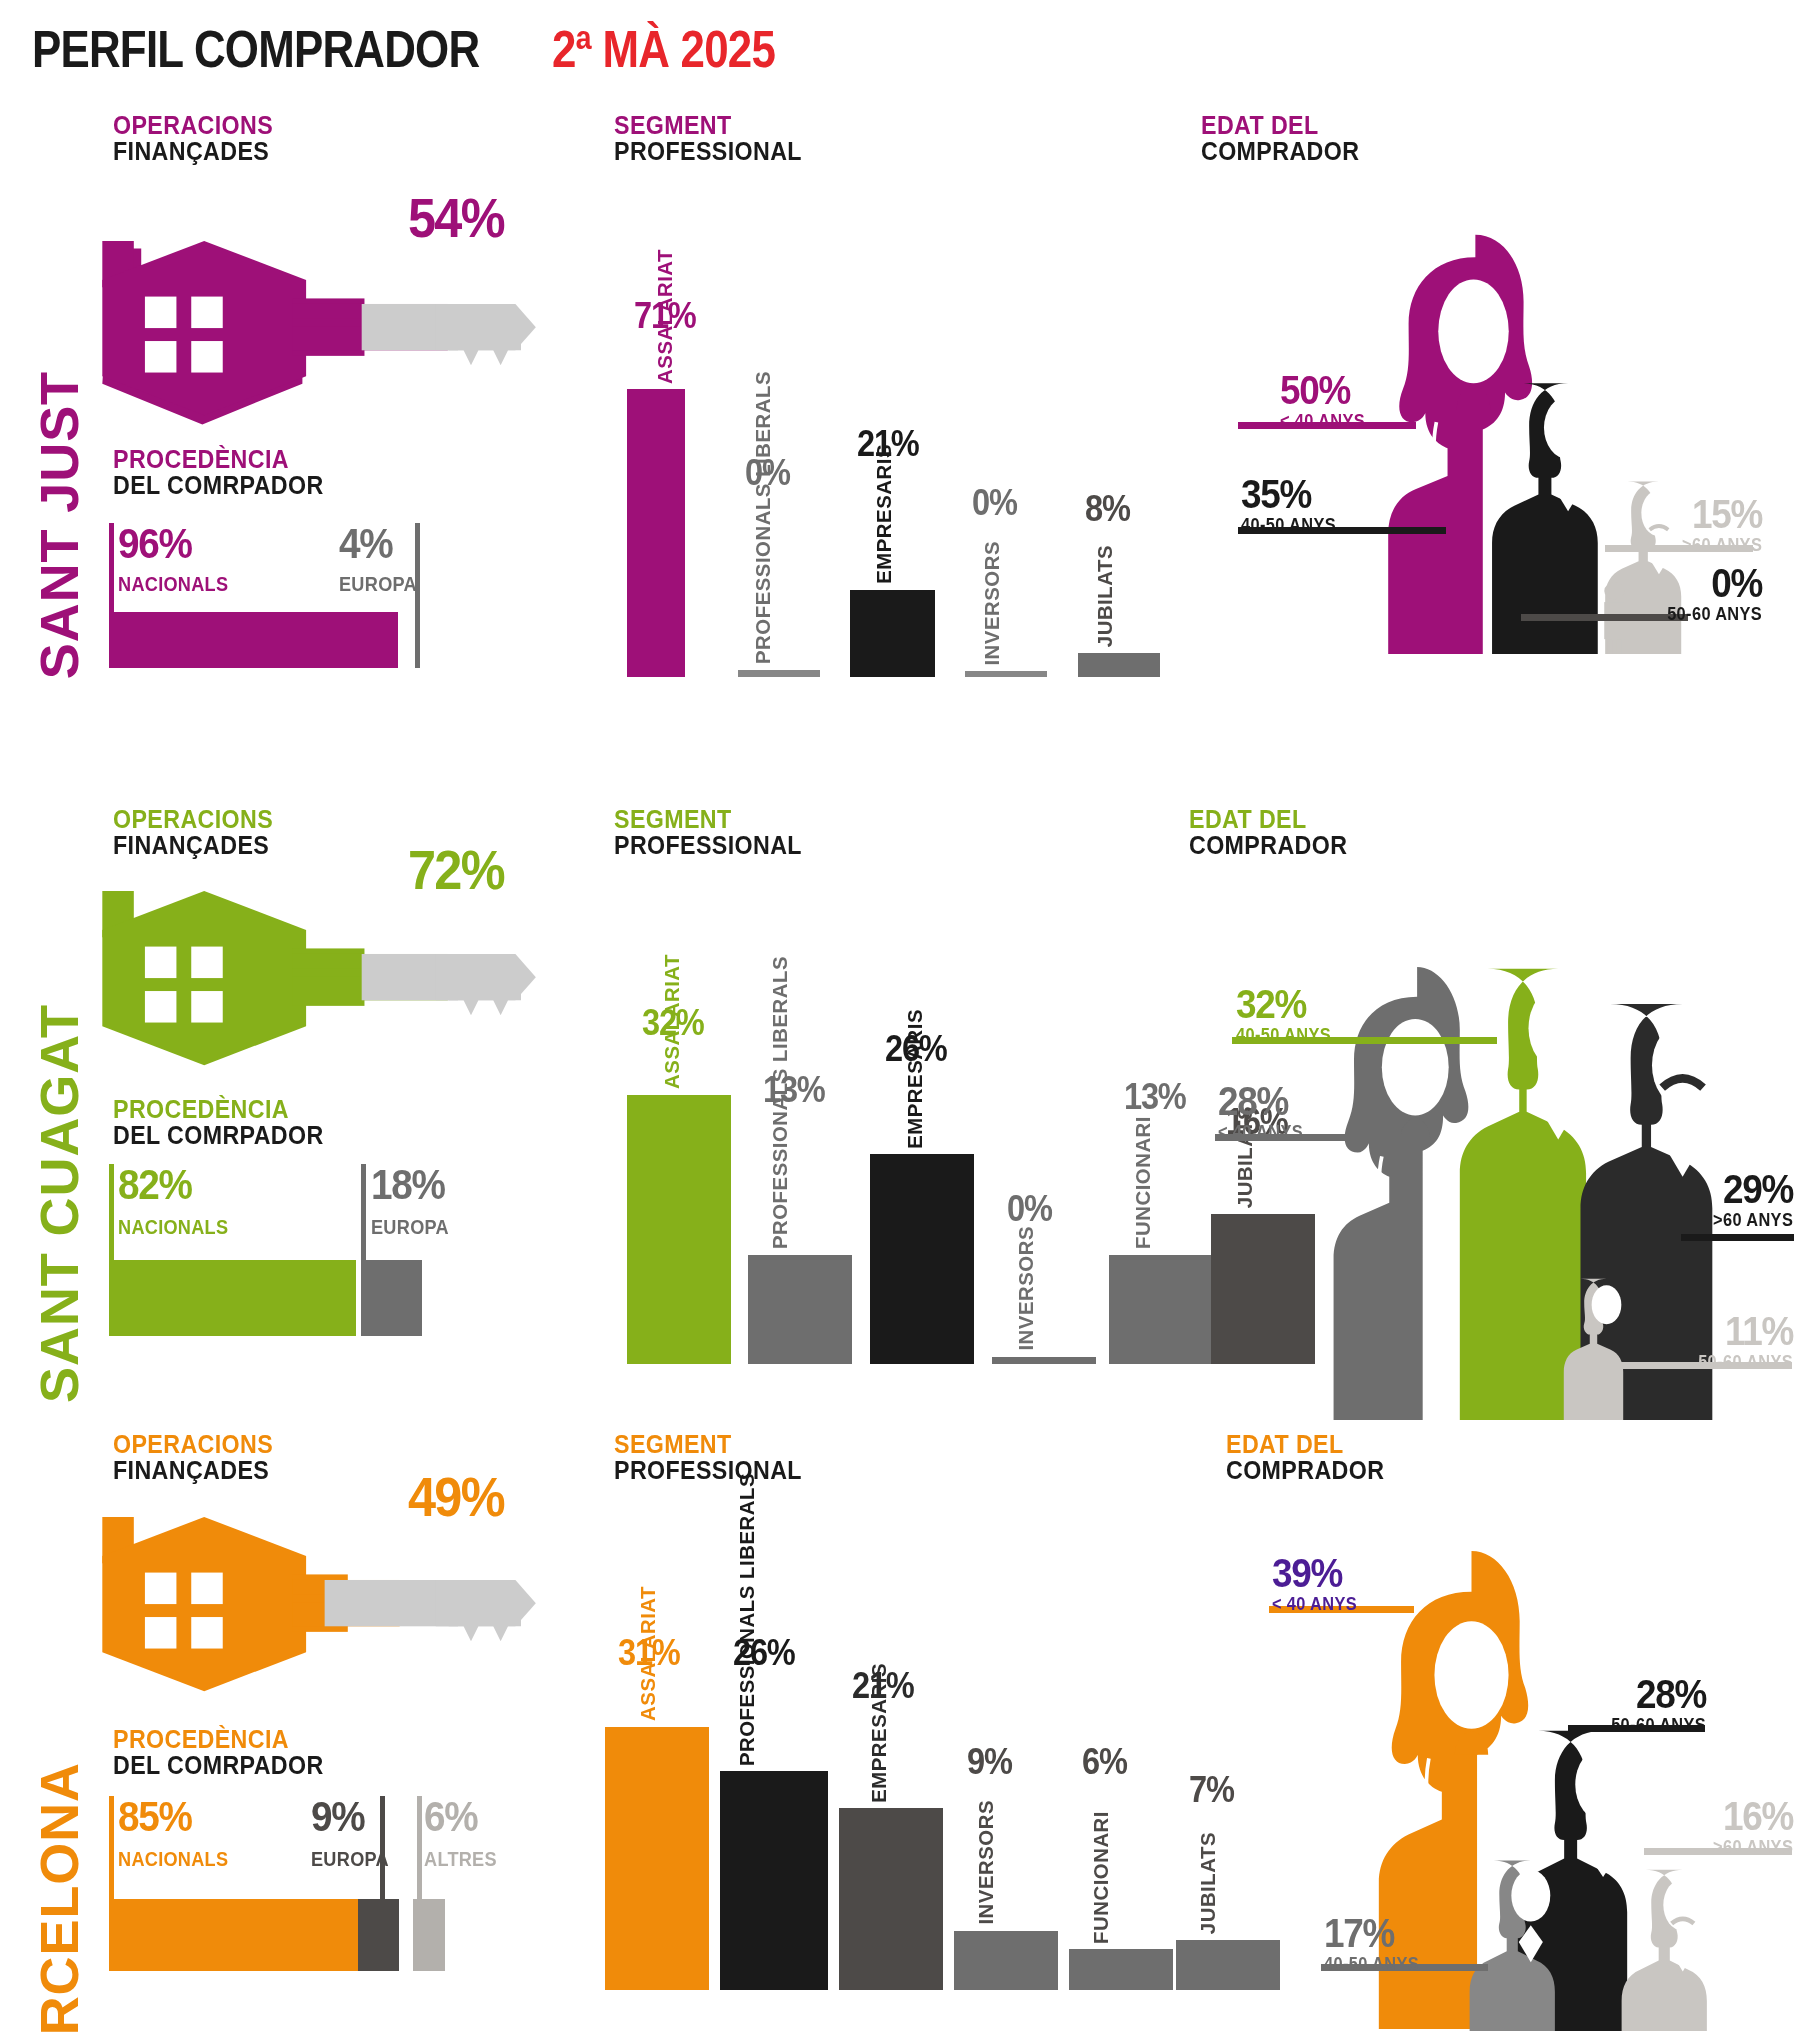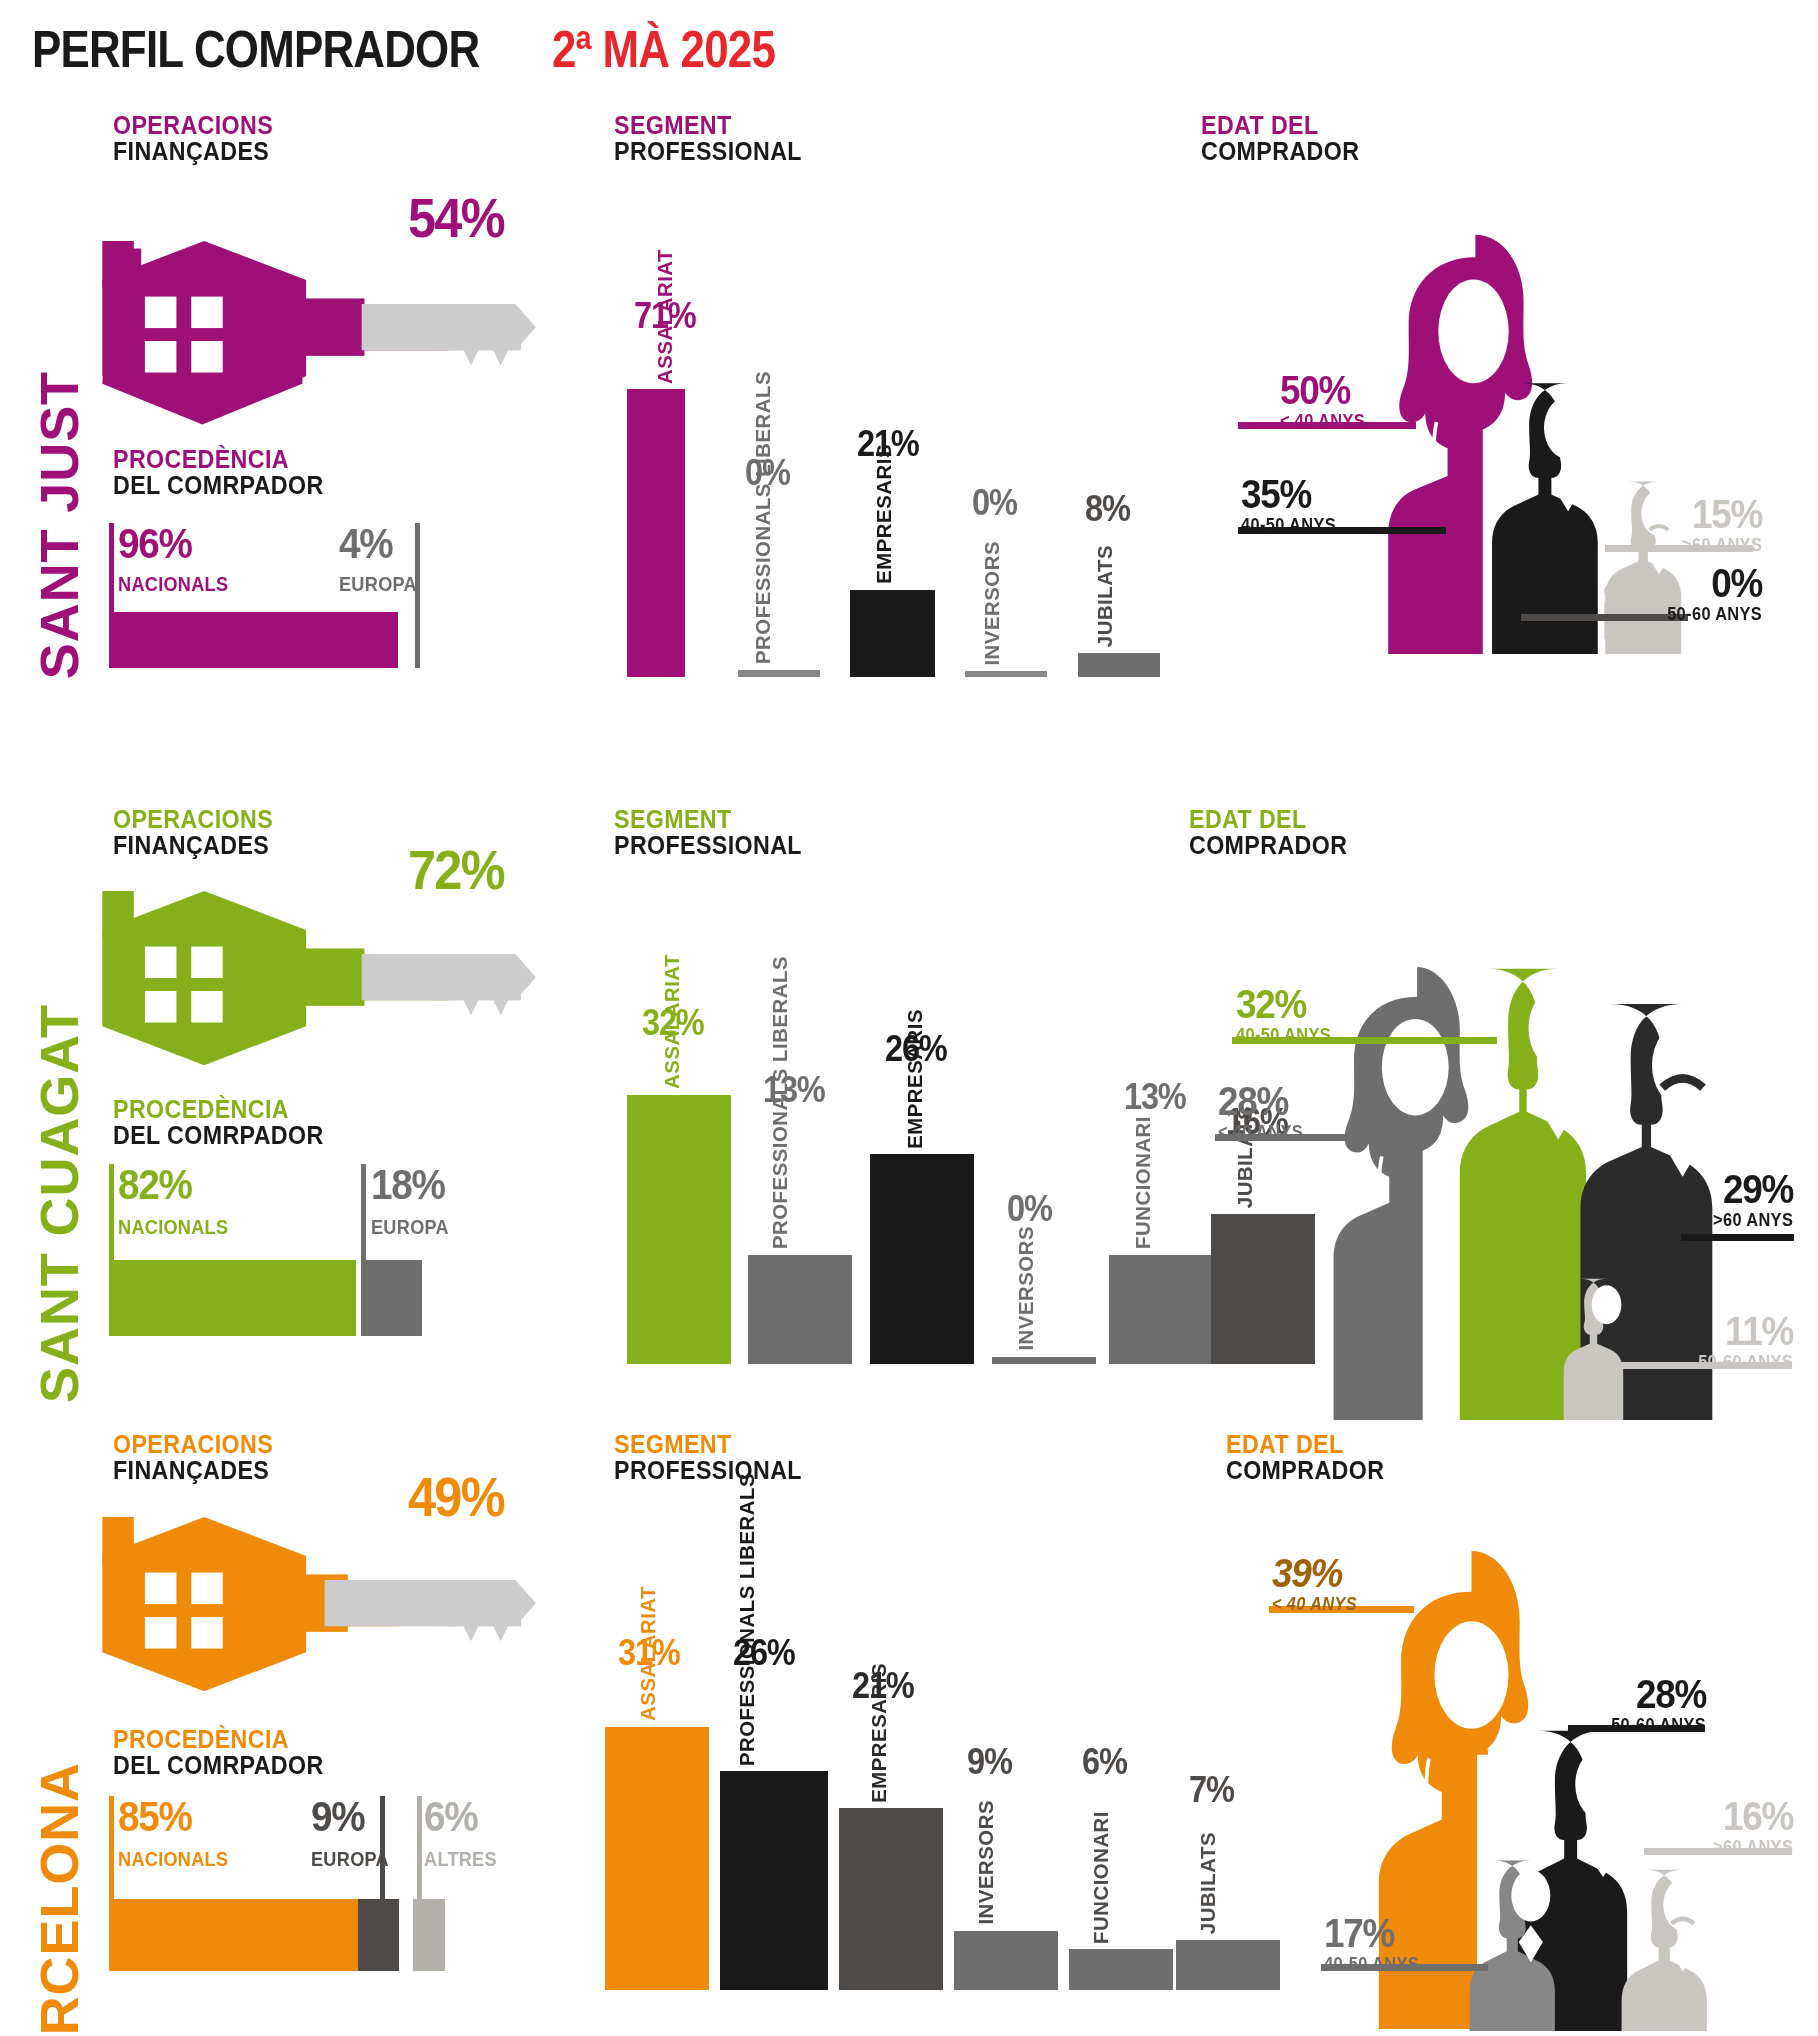--- a/index.html
+++ b/index.html
@@ -496,21 +496,21 @@
                  c-14 6 -20 18 -20 34 l0 32 l20 0 l0 -24 l0 24 l52 0 l0 -24 l0 24 l20 0 l0 -32 c0 -16 -6 -28 -20 -34
                  l-20 -10 l0 -14 c6 0 10 -8 8 -16 c-2 -6 0 -16 0 -32 c0 -20 -12 -36 -34 -36z"></path>
       </g>
       <ellipse cx="344" cy="344" rx="21" ry="28" fill="#fff"></ellipse>
       <path d="M332 364 q12 -10 24 0" stroke="#C9C6C2" stroke-width="5" fill="none"></path>
       <path d="M344 376 l-13 18 l13 22 l13 -22 z" fill="#fff"></path>
     </svg>
   </div>
 
   <div class="rule" style="left:1269px; top:187px; width:145px; background:#F08B0A;"></div>
-  <div class="agelab" style="left:1272px; top:135px; color:#a16207;font-style:italic;">
+  <div class="agelab" style="left:1272px; top:135px; color:#4c1d95;">
     <span class="an">39%</span>
     <span class="al">&lt; 40 ANYS</span>
   </div>
 
   <div class="rule" style="left:1568px; top:306px; width:137px; background:#1a1a1a;"></div>
   <div class="agelab rt" style="right:113px; top:256px; color:#1a1a1a;">
     <span class="an">28%</span>
     <span class="al">50-60 ANYS</span>
   </div>
 

